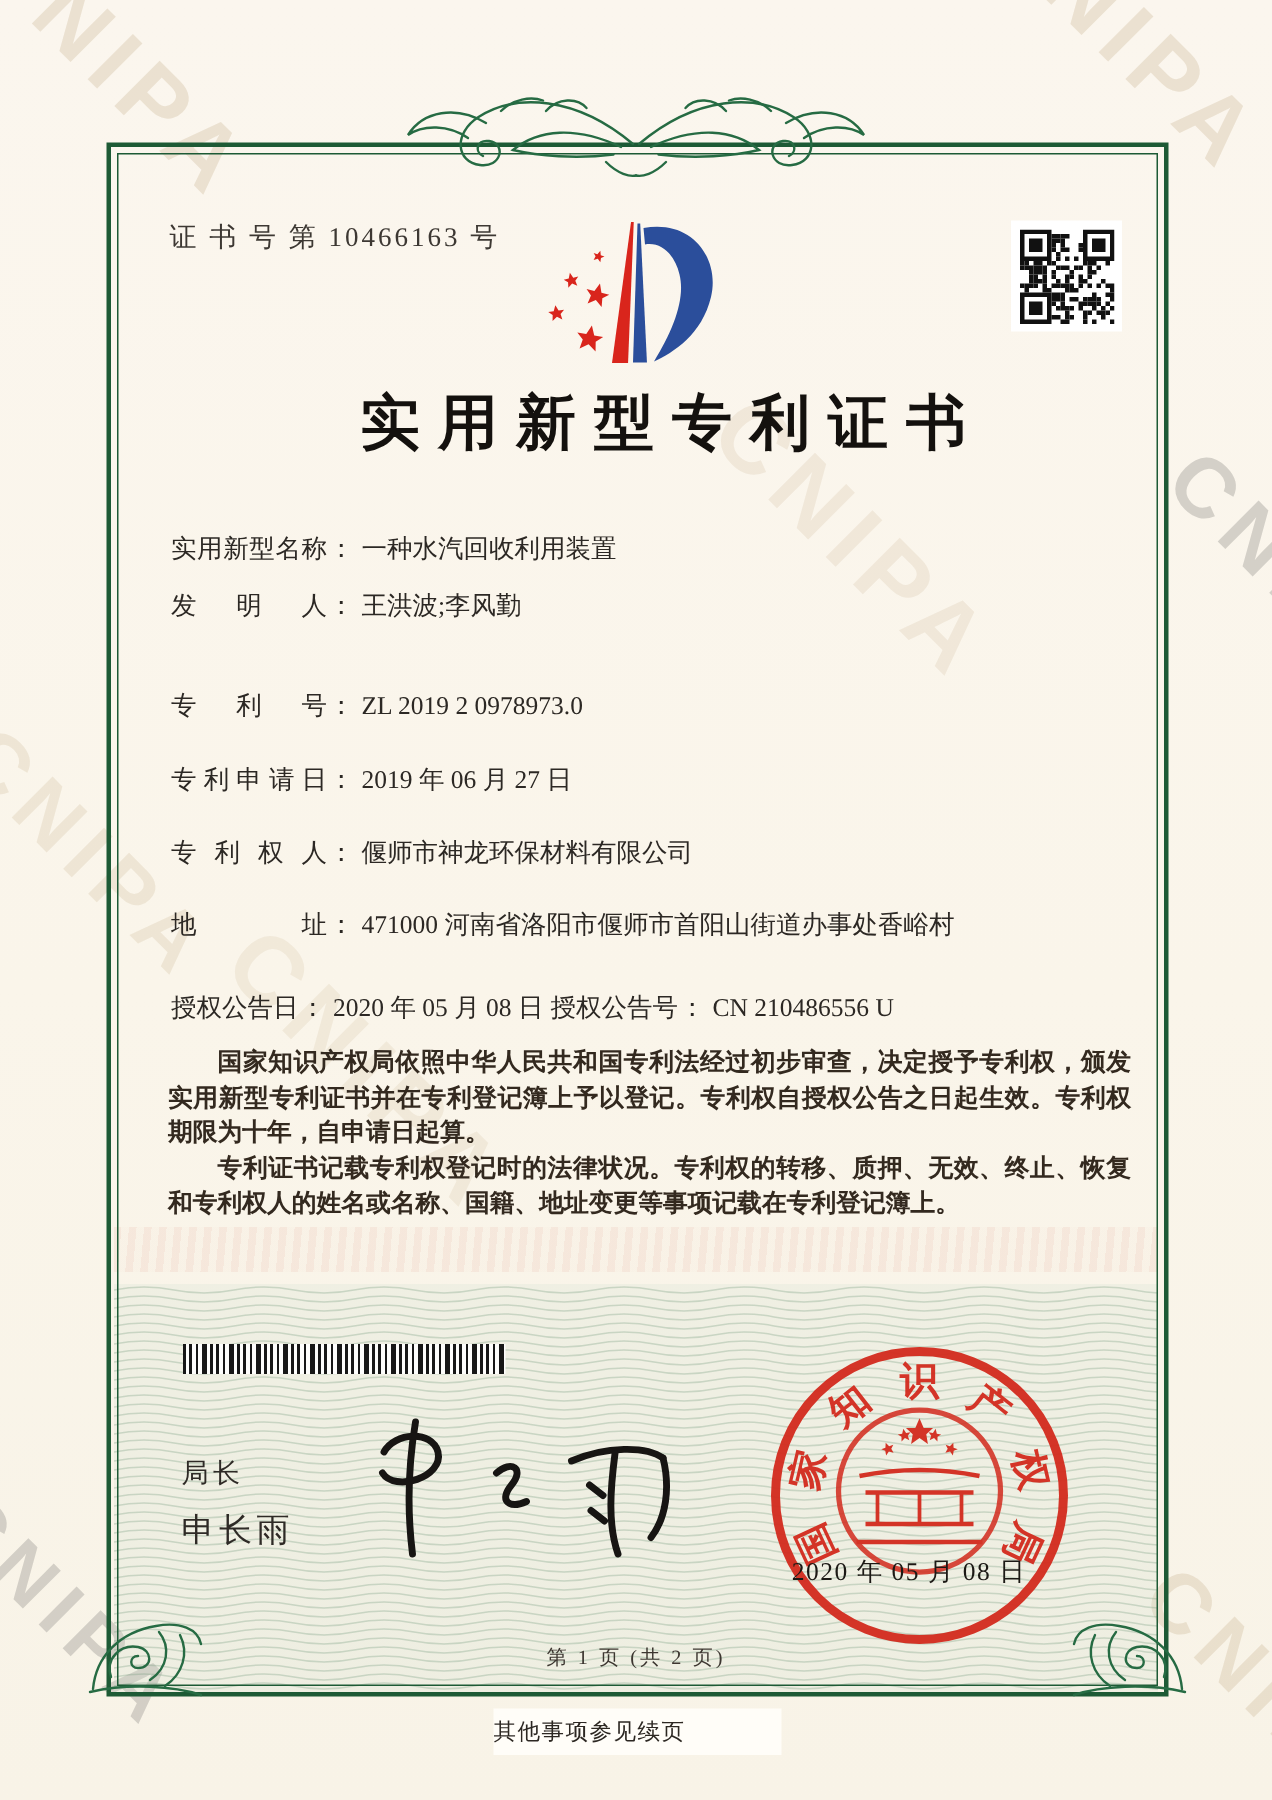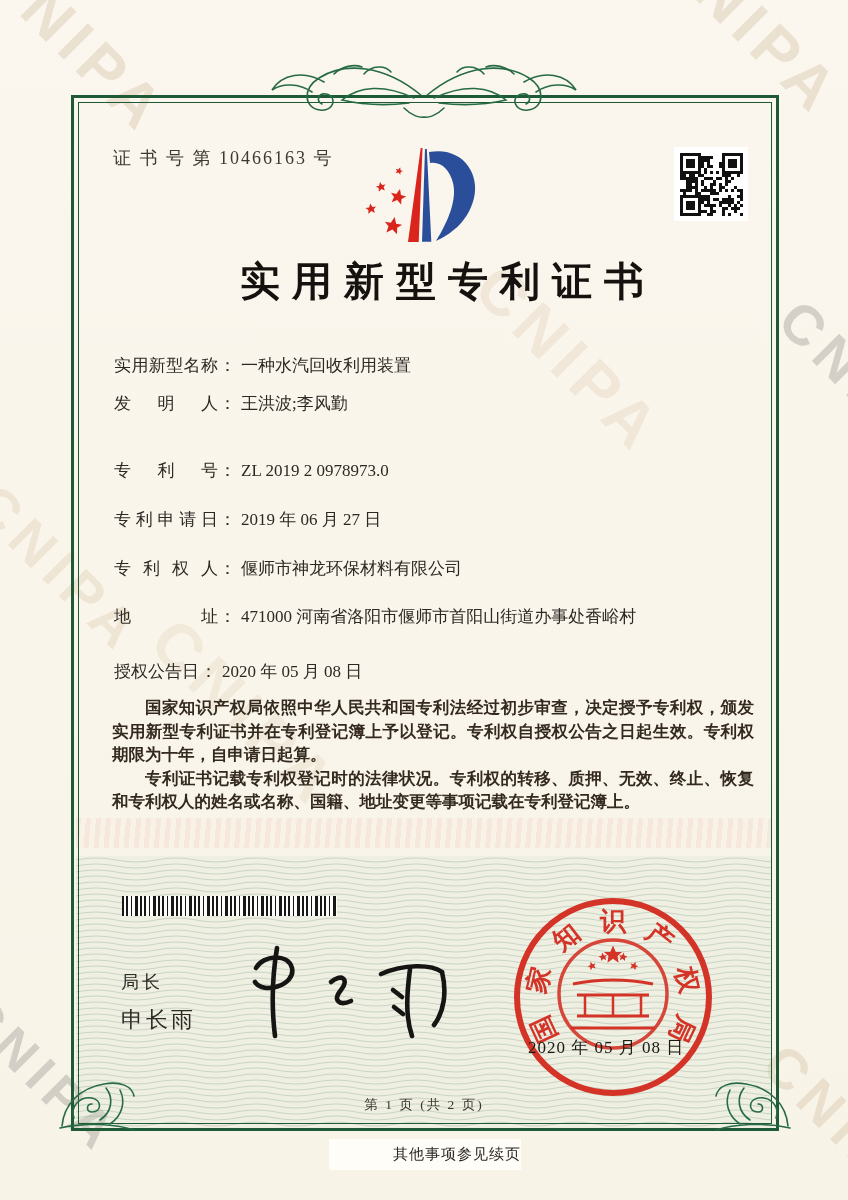--- a/index.html
+++ b/index.html
@@ -69,21 +69,21 @@
      font-family:"Liberation Sans","DejaVu Sans",sans-serif;color:#2e2a26;}
   .sig-script{position:absolute;left:243px;top:942px;z-index:5;}
 
   .seal{position:absolute;left:510px;top:894px;z-index:5;opacity:0.95;}
   .seal-date{position:absolute;left:516px;top:1036px;width:180px;text-align:center;z-index:6;
      font-size:17px;letter-spacing:1px;color:#1c1915;}
 
   .page-info{position:absolute;left:0;top:1096px;width:848px;text-align:center;z-index:4;
      font-size:13.5px;letter-spacing:2px;color:#3c3630;}
   .cont-note{position:absolute;left:329px;top:1139px;width:192px;z-index:4;background:#fffdf8;
-     text-align:right;font-size:15px;padding:6px 0;color:#2c2722;letter-spacing:1px;}
+     text-align:left;font-size:15px;padding:6px 0;color:#2c2722;letter-spacing:1px;}
 </style>
 </head>
 <body>
 
 <div class="page">
 
   <svg width="0" height="0" style="position:absolute" aria-hidden="true">
     <defs>
       <polygon id="st" points="0,-10 2.94,-3.09 9.51,-3.09 4.76,1.18 5.88,8.09 0,3.82 -5.88,8.09 -4.76,1.18 -9.51,-3.09 -2.94,-3.09"></polygon>
     </defs>
@@ -368,20 +368,23 @@
   </div>
   <div class="frow r5">
     <span class="flabel">专利权人</span><span class="fcolon">：</span><span class="fvalue">偃师市神龙环保材料有限公司</span>
   </div>
   <div class="frow r6">
     <span class="flabel">地址</span><span class="fcolon">：</span><span class="fvalue">471000 河南省洛阳市偃师市首阳山街道办事处香峪村</span>
   </div>
 
   <div class="grant">
     <span>授权公告日</span><span class="fcolon">：</span><span>2020 年 05 月 08 日</span>
+    <span class="grant-g2">
+      <span>授权公告号</span><span class="fcolon">：</span><span>CN 210486556 U</span>
+    </span>
   </div>
 
   <div class="paras">
     <p>国家知识产权局依照中华人民共和国专利法经过初步审查，决定授予专利权，颁发实用新型专利证书并在专利登记簿上予以登记。专利权自授权公告之日起生效。专利权期限为十年，自申请日起算。</p>
     <p>专利证书记载专利权登记时的法律状况。专利权的转移、质押、无效、终止、恢复和专利权人的姓名或名称、国籍、地址变更等事项记载在专利登记簿上。</p>
   </div>
 
   <div class="barcode"></div>
 
   <div class="sig-title">局长</div>

